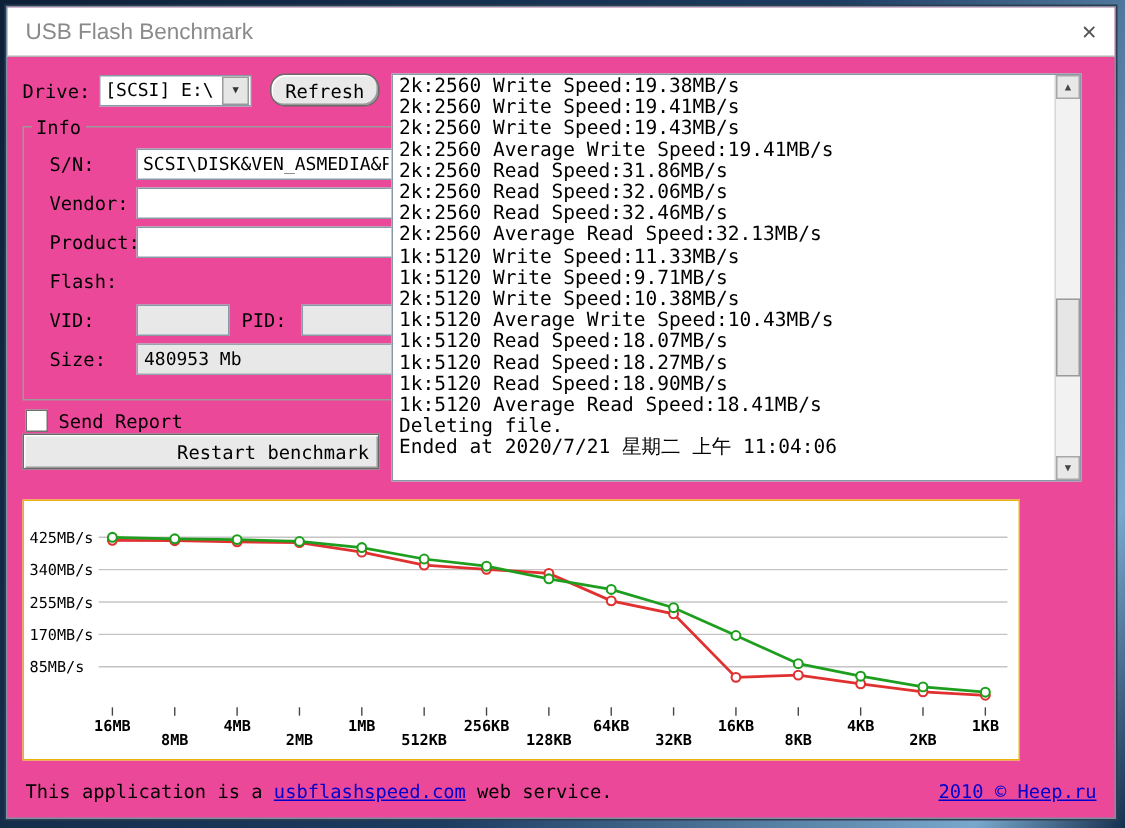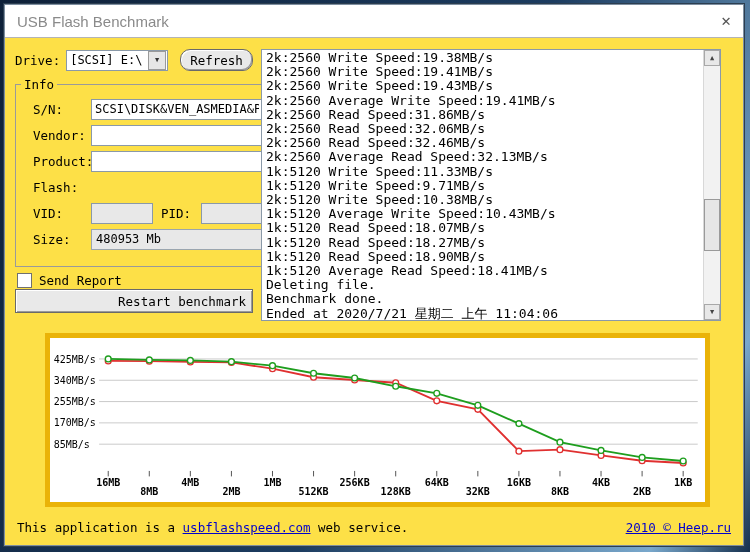--- a/index.html
+++ b/index.html
@@ -2,21 +2,21 @@
 <html><head>
 <meta charset="utf-8">
 <style>
   html,body{margin:0;padding:0;width:750px;height:552px;overflow:hidden;}
   body{
     font-family:"DejaVu Sans Mono","Liberation Mono",monospace;
     background:linear-gradient(115deg,#0e2038 0%,#1c3c60 55%,#79a8cc 90%,#16304e 100%);
   }
   .window{
     position:absolute;left:4px;top:4px;width:740px;height:542px;
-    background:#fde047;border:1px solid #7d8ea0;box-shadow:0 0 0 1px #2c3e50;
+    background:#ec4899;border:1px solid #7d8ea0;box-shadow:0 0 0 1px #2c3e50;
     box-sizing:border-box;
   }
   .titlebar{
     position:absolute;left:0;top:0;right:0;height:33px;background:#ffffff;
     border-bottom:1px solid #b4b4b4;display:flex;align-items:center;
     padding:0 12px;box-sizing:border-box;
   }
   .title-text{
     font-family:"Liberation Sans","DejaVu Sans",sans-serif;
     font-size:15px;color:#8a8a8a;flex:1;
@@ -79,21 +79,21 @@
   }
   .sb-arrow{
     height:16px;flex:none;background:#e8e8e8;border:1px solid #a8a8a8;
     font-size:7px;color:#444;display:flex;align-items:center;justify-content:center;box-sizing:border-box;
   }
   .sb-track{flex:1;position:relative;}
   .sb-thumb{position:absolute;left:0;right:0;top:56%;height:52px;background:#e6e6e6;border:1px solid #9a9a9a;box-sizing:border-box;}
   
   .chart-panel{
     position:absolute;left:10px;top:328px;width:665px;height:174px;
-    background:#fff;border:5px solid #eab308;box-sizing:border-box;margin-left:30px;
+    background:#fff;border:1px solid #eab308;box-sizing:border-box;
   }
   .chart-panel svg{width:100%;height:100%;display:block;}
   
   .statusbar{
     position:absolute;left:0;right:0;bottom:10px;padding:0 12px;
     display:flex;align-items:center;justify-content:space-between;font-size:12.5px;
   }
   .statusbar a{color:#0000cc;text-decoration:underline;cursor:pointer;}
 </style>
 </head>
@@ -163,21 +163,20 @@
         <div>2k:2560 Average Read Speed:32.13MB/s</div>
         <div>1k:5120 Write Speed:11.33MB/s</div>
         <div>1k:5120 Write Speed:9.71MB/s</div>
         <div>2k:5120 Write Speed:10.38MB/s</div>
         <div>1k:5120 Average Write Speed:10.43MB/s</div>
         <div>1k:5120 Read Speed:18.07MB/s</div>
         <div>1k:5120 Read Speed:18.27MB/s</div>
         <div>1k:5120 Read Speed:18.90MB/s</div>
         <div>1k:5120 Average Read Speed:18.41MB/s</div>
         <div>Deleting file.</div>
-        <div>Benchmark done.</div>
         <div>Ended at 2020/7/21 星期二 上午 11:04:06</div>
       </div>
     <div class="scrollbar">
       <div class="sb-arrow">▲</div>
       <div class="sb-track">
         <div class="sb-thumb"></div>
       </div>
       <div class="sb-arrow">▼</div>
     </div>
   </div>

